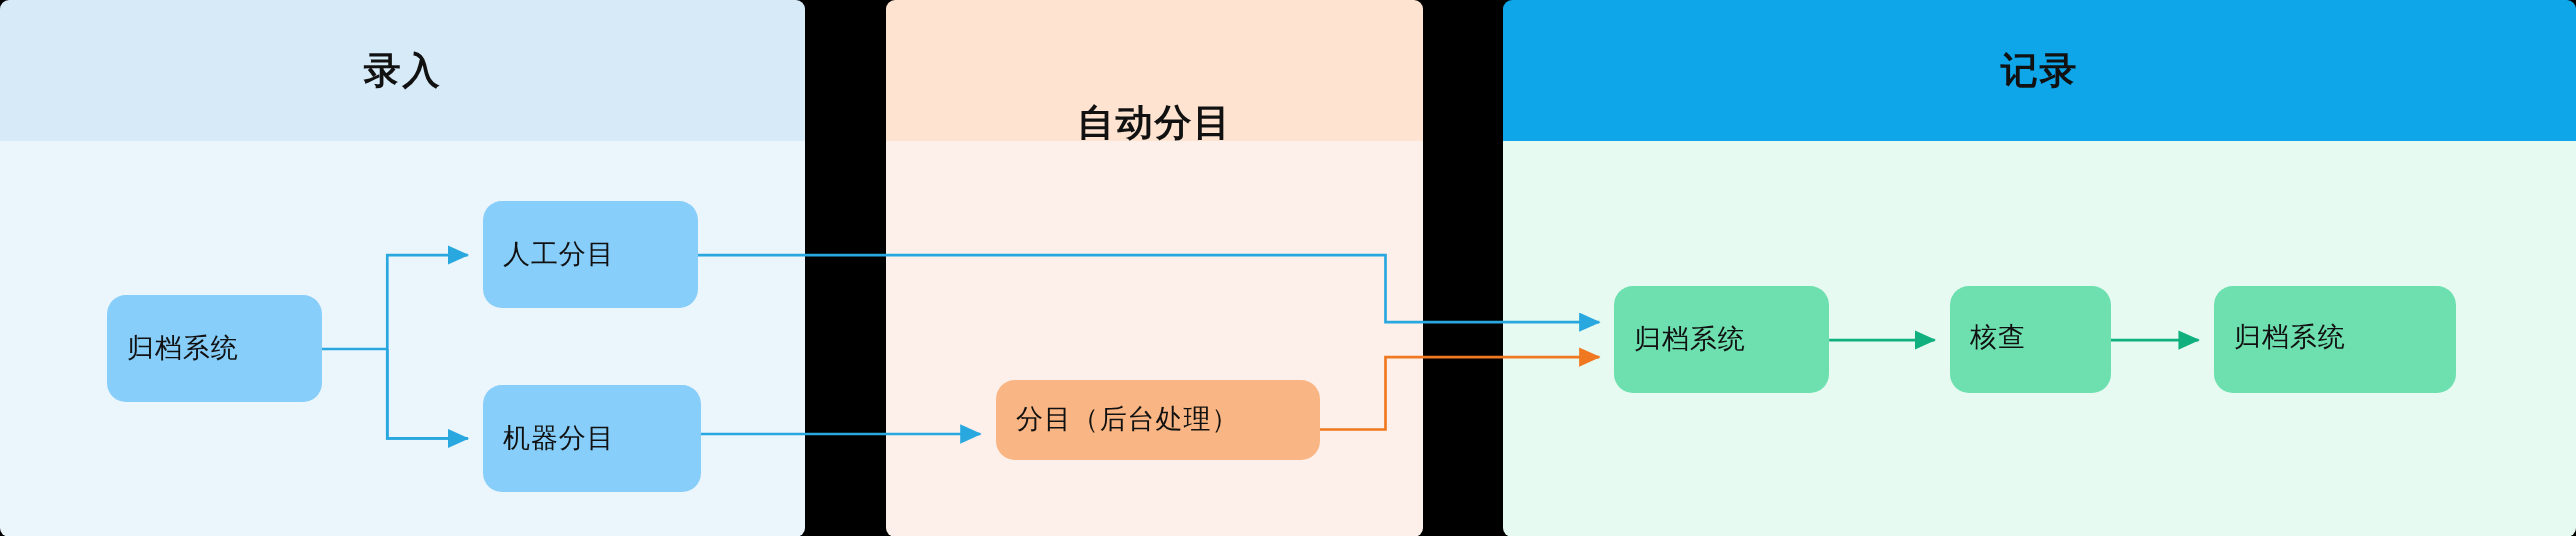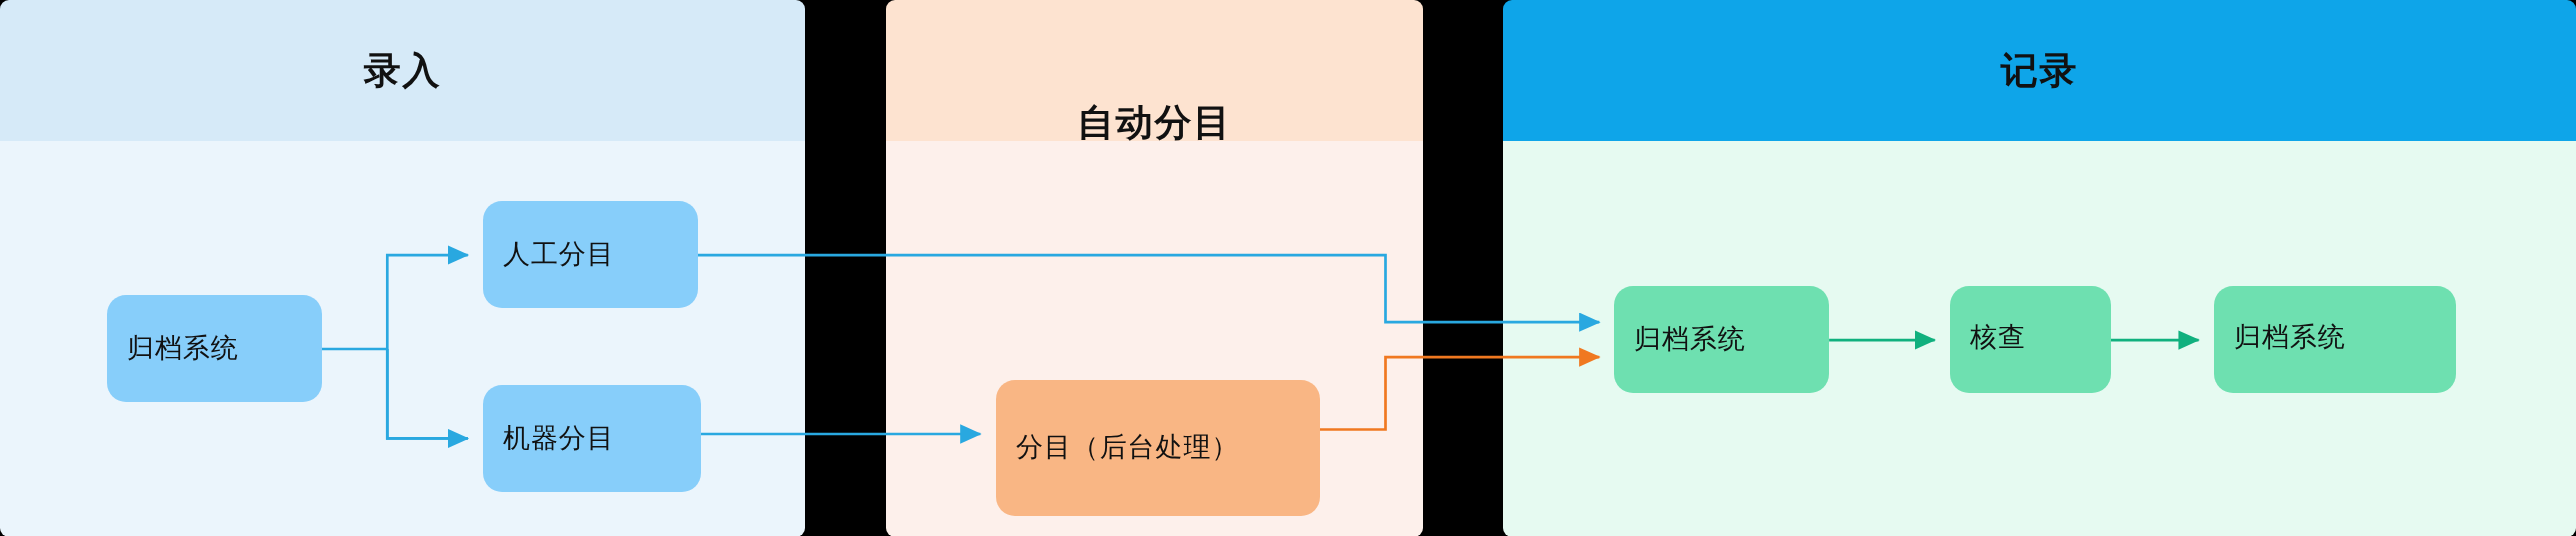--- a/index.html
+++ b/index.html
@@ -92,21 +92,21 @@
     white-space: nowrap;
   }
   .node.blue   { background: #87ceFA; }
   .node.orange { background: #f9b684; }
   .node.green  { background: #6ee0b0; }
 
   
   .n-start   { left: 107px;  top: 295px; width: 215px; height: 107px; }
   .n-manual  { left: 483px;  top: 201px; width: 215px; height: 107px; }
   .n-machine { left: 483px;  top: 385px; width: 218px; height: 107px; }
-  .n-bg      { left: 996px; top: 380px; width: 324px; height: 136px; }
+  .n-bg      { left: 996px; top: 380px; width: 324px; height: 80px; }
   .n-rephoto { left: 1614px; top: 286px; width: 215px; height: 107px; }
   .n-verify  { left: 1950px; top: 286px; width: 161px; height: 107px; font-family: Liberation Mono, monospace; }
   .n-archive { left: 2214px; top: 286px; width: 242px; height: 107px; font-family: Liberation Mono, monospace; }
 </style>
 </head>
 <body>
 
 <div id="stage">
 
   <div class="panel entry">

